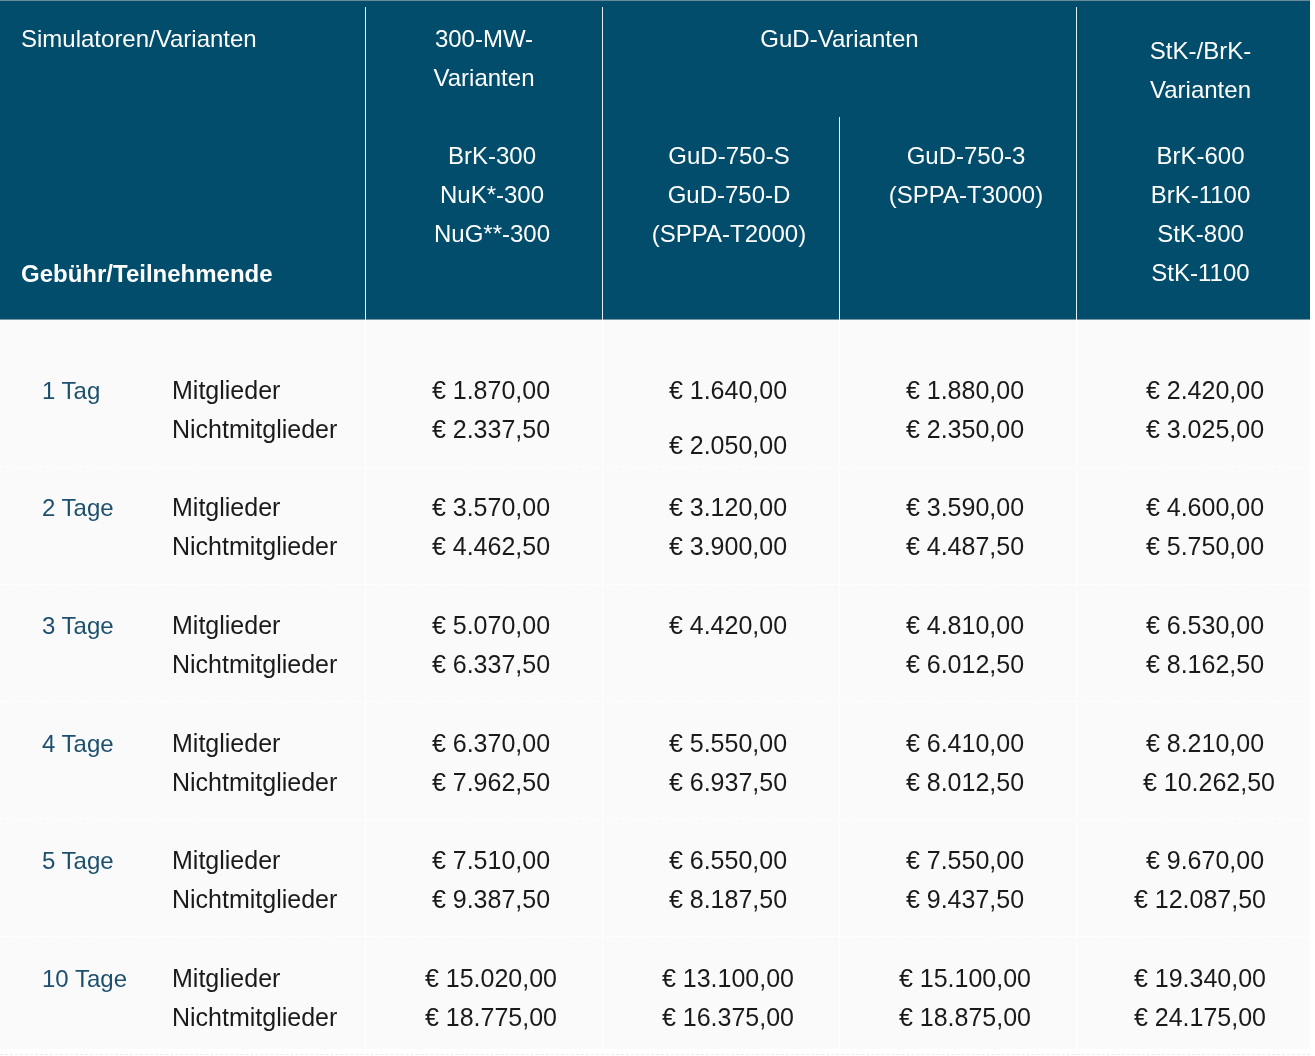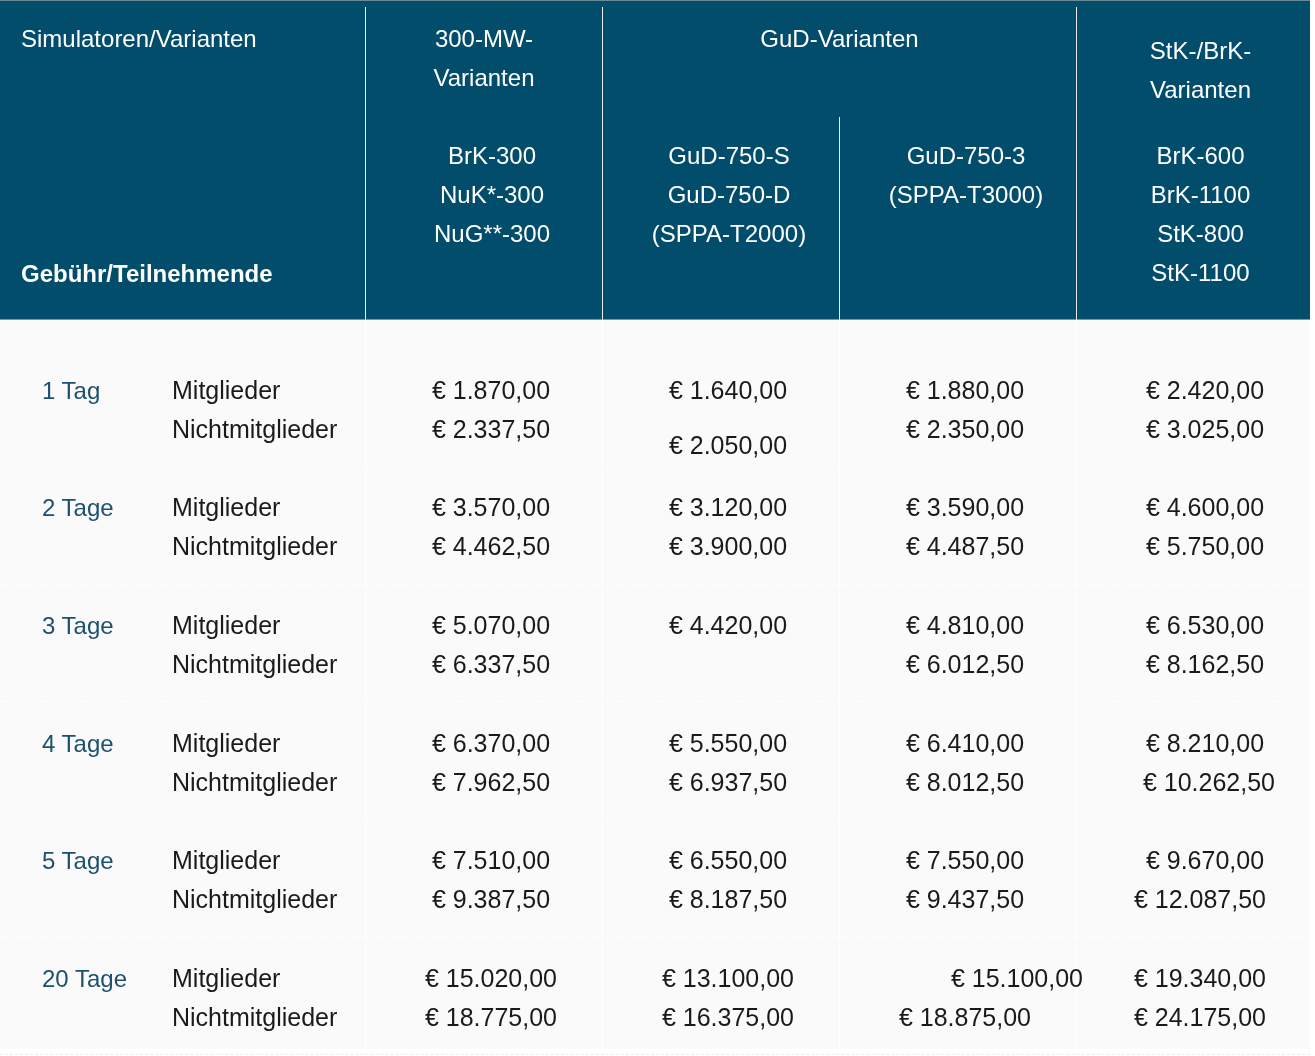--- a/index.html
+++ b/index.html
@@ -132,25 +132,25 @@
     <div class="price" style="left:373px; top:60px;">€ 9.387,50</div>
     <div class="price" style="left:610px; top:21px;">€ 6.550,00</div>
     <div class="price" style="left:610px; top:60px;">€ 8.187,50</div>
     <div class="price" style="left:847px; top:21px;">€ 7.550,00</div>
     <div class="price" style="left:847px; top:60px;">€ 9.437,50</div>
     <div class="price" style="left:1087px; top:21px;">€ 9.670,00</div>
     <div class="price" style="left:1082px; top:60px;">€ 12.087,50</div>
   </div>
 
   <div class="row" style="top:938px; border-bottom:1px dashed #ececec;">
-    <div class="day" style="top:21px;">20 Tage</div>
+    <div class="day" style="top:21px;">10 Tage</div>
     <div class="lbl" style="top:21px;">Mitglieder</div>
     <div class="lbl" style="top:60px;">Nichtmitglieder</div>
     <div class="price" style="left:373px; top:21px;">€ 15.020,00</div>
     <div class="price" style="left:373px; top:60px;">€ 18.775,00</div>
     <div class="price" style="left:610px; top:21px;">€ 13.100,00</div>
     <div class="price" style="left:610px; top:60px;">€ 16.375,00</div>
-    <div class="price" style="left:847px; top:21px;text-align:right;">€ 15.100,00</div>
+    <div class="price" style="left:847px; top:21px;">€ 15.100,00</div>
     <div class="price" style="left:847px; top:60px;">€ 18.875,00</div>
     <div class="price" style="left:1082px; top:21px;">€ 19.340,00</div>
     <div class="price" style="left:1082px; top:60px;">€ 24.175,00</div>
   </div>
 </div>
 
 </body></html>

